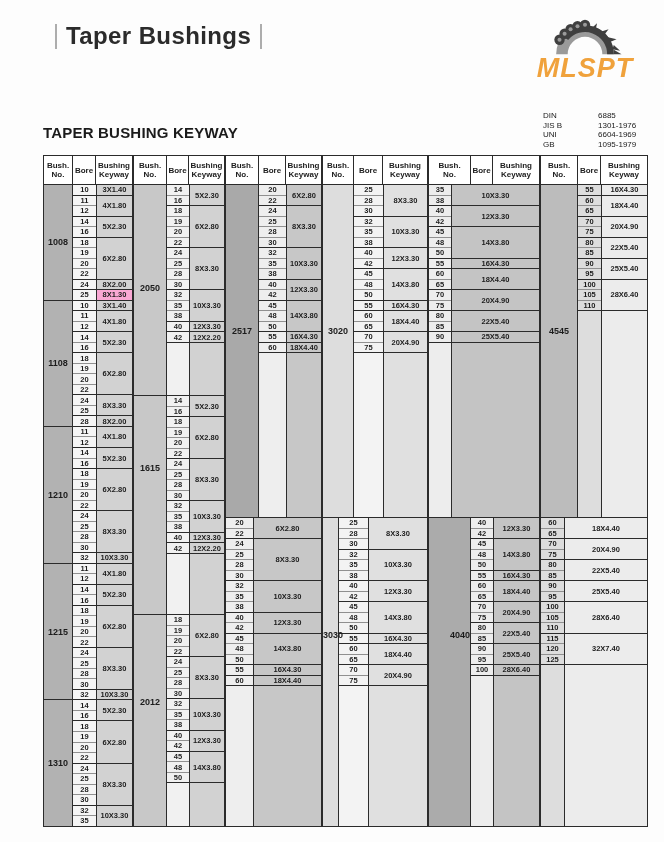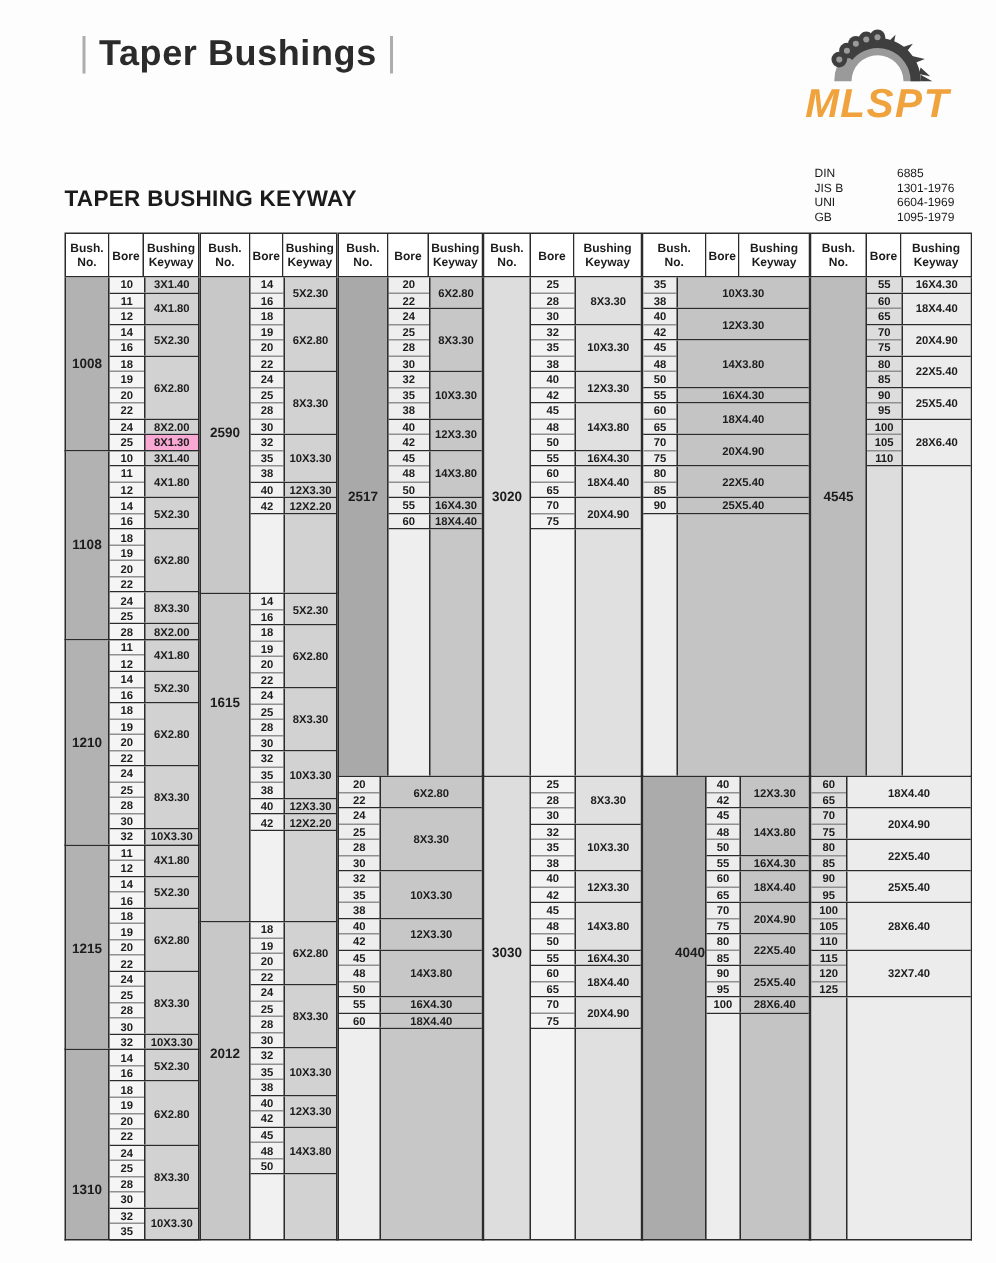--- a/index.html
+++ b/index.html
@@ -306,21 +306,21 @@
             <div class="key" style="background: rgb(210, 210, 210);">10X3.30</div>
           </div>
           <div class="filler">
             <div class="fl" style="width: 23px; background: rgb(245, 245, 245);"></div>
             <div class="fr" style="background: rgb(210, 210, 210);"></div>
           </div>
         </div>
       </div>
       <div class="sec" style="height: 126.24px;">
         <div class="bush" style="width: 29px; background: rgb(178, 178, 178);">
-          <div class="bushlbl" style="top: 50%; margin-top: 30px;">1310</div>
+          <div class="bushlbl" style="top: 50%;">1310</div>
         </div>
         <div class="content">
           <div class="band" style="height: 21.04px;">
             <div class="bores" style="width: 23px; background: rgb(245, 245, 245);">
               <div class="bore">14</div>
               <div class="bore">16</div>
             </div>
             <div class="key" style="background: rgb(210, 210, 210);">5X2.30</div>
           </div>
           <div class="band" style="height: 42.08px;">
@@ -358,21 +358,21 @@
     <div class="tg" style="left: 90px; width: 92px;">
       <div class="ghead">
         <div class="hcell" style="width: 33px;">Bush.
 No.</div>
         <div class="hcell" style="width: 22px;">Bore</div>
         <div class="hcell grow">Bushing
 Keyway</div>
       </div>
       <div class="sec" style="height: 211px;">
         <div class="bush" style="width: 33px; background: rgb(200, 200, 200);">
-          <div class="bushlbl" style="top: 49%;">2590</div>
+          <div class="bushlbl" style="top: 49%;">2050</div>
         </div>
         <div class="content">
           <div class="band" style="height: 21.04px;">
             <div class="bores" style="width: 22px; background: rgb(241, 241, 241);">
               <div class="bore">14</div>
               <div class="bore">16</div>
             </div>
             <div class="key" style="background: rgb(210, 210, 210);">5X2.30</div>
           </div>
           <div class="band" style="height: 42.08px;">
@@ -722,21 +722,21 @@
             </div>
             <div class="key" style="background: rgb(224, 224, 224);">20X4.90</div>
           </div>
           <div class="filler">
             <div class="fl" style="width: 29px; background: rgb(243, 243, 243);"></div>
             <div class="fr" style="background: rgb(224, 224, 224);"></div>
           </div>
         </div>
       </div>
       <div class="sec" style="height: 309px;">
-        <div class="bush" style="width: 31px; background: rgb(221, 221, 221);">
+        <div class="bush" style="width: 16px; background: rgb(221, 221, 221);">
           <div class="bushlbl" style="top: 38%;">3030</div>
         </div>
         <div class="content">
           <div class="band" style="height: 31.56px;">
             <div class="bores" style="width: 29px; background: rgb(243, 243, 243);">
               <div class="bore">25</div>
               <div class="bore">28</div>
               <div class="bore">30</div>
             </div>
             <div class="key" style="background: rgb(224, 224, 224);">8X3.30</div>

